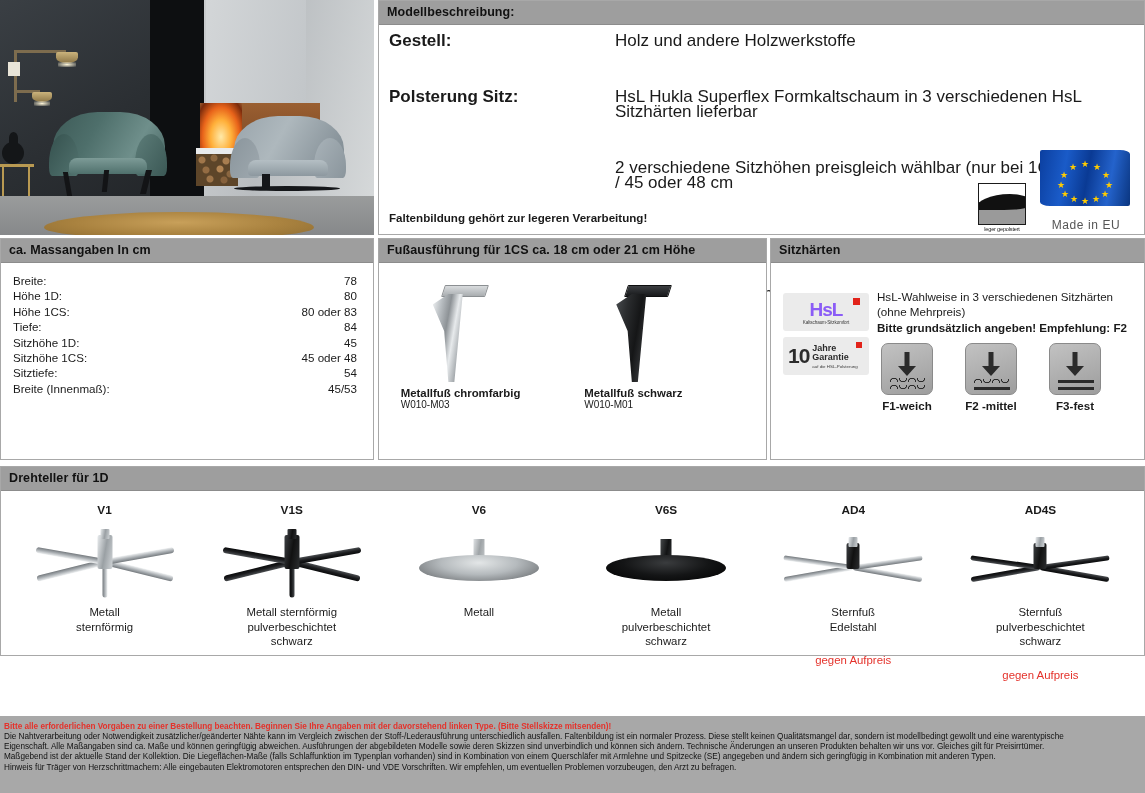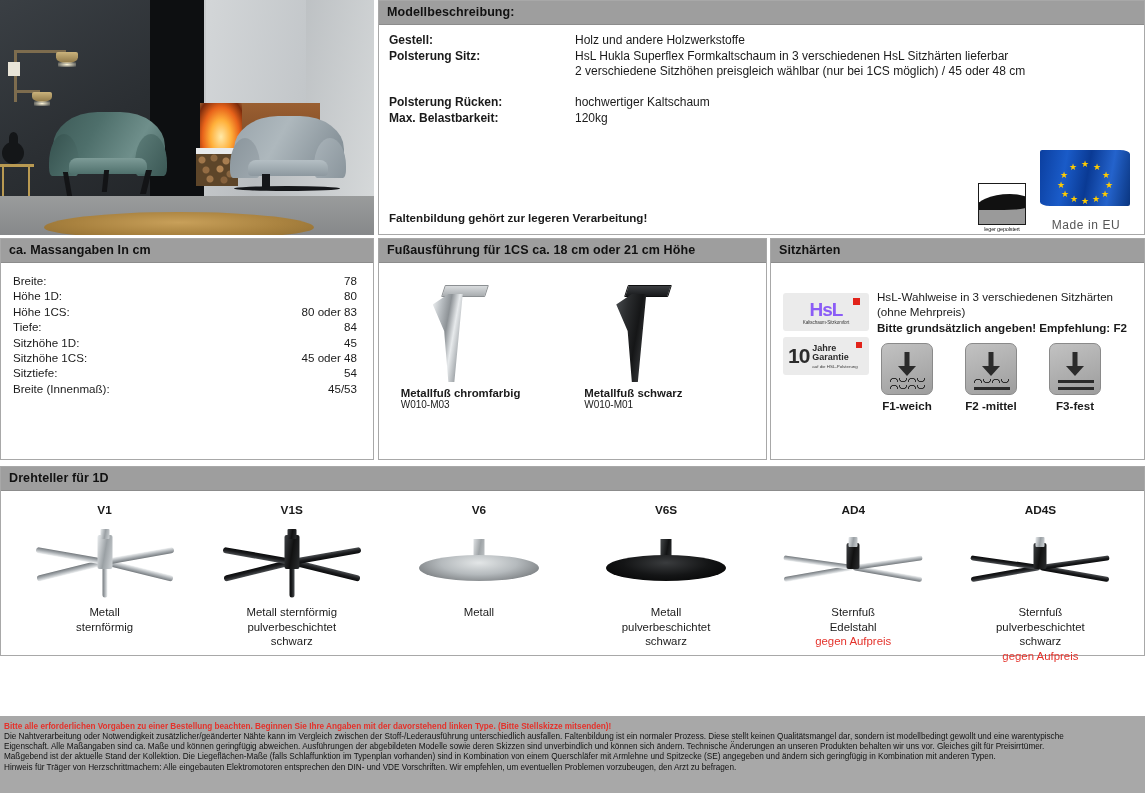--- a/index.html
+++ b/index.html
@@ -91,22 +91,23 @@
   }
   .hero .lamp { position: absolute; }
   .hero .sidetable { position: absolute; left: 0; top: 128px; width: 34px; height: 68px; }
 
   
   #model-panel { left: 378px; top: 0; width: 767px; height: 235px; }
   .desc-grid {
     display: grid;
     grid-template-columns: 186px 1fr;
     row-gap: 0px;
-    font-size: 12px;
+    font-size: 17px;
     line-height: 15.5px;
+    gap: 40px;
   }
   .desc-label { font-weight: bold; }
   .desc-value { font-weight: normal; }
   .desc-spacer { height: 15.5px; grid-column: 1 / 3; }
   .faltenbildung {
     position: absolute; left: 10px; bottom: 10px;
     font-size: 11.6px; font-weight: bold;
   }
   .badges { position: absolute; right: 12px; bottom: 2px; display: flex; align-items: flex-end; gap: 14px; }
   .leger-badge { width: 48px; }
@@ -215,21 +216,21 @@
   .ln { background: #2b2b2b; height: 2.5px; }
   .firm-label { font-weight: bold; font-size: 11.6px; margin-top: 4px; }
 
   
   #swivel-panel { left: 0; top: 466px; width: 1145px; height: 190px; }
   .swivel-grid { display: flex; justify-content: space-around; padding-top: 6px; }
   .sw-col { width: 178px; text-align: center; }
   .sw-code { font-weight: bold; font-size: 11.8px; }
   .sw-img { height: 80px; position: relative; margin-top: 4px; }
   .sw-desc { font-size: 11.4px; line-height: 14.6px; margin-top: 4px; }
-  .sw-extra { color: #e4322b; font-size: 11.4px; line-height: 14.6px; }
+  .sw-extra { color: #e4322b; font-size: 11.4px; line-height: 14.6px; margin-top: 19px; }
 
   
   .starbase { position: absolute; left: 50%; top: 8px; transform: translateX(-50%); width: 150px; height: 58px; }
   .sb-arm {
     position: absolute; left: 50%; top: 30px; width: 70px; height: 6px;
     transform-origin: 0% 50%; border-radius: 3px;
   }
   .sb-hub {
     position: absolute; left: 50%; top: 6px; transform: translateX(-50%);
     width: 15px; height: 34px; border-radius: 2px;

